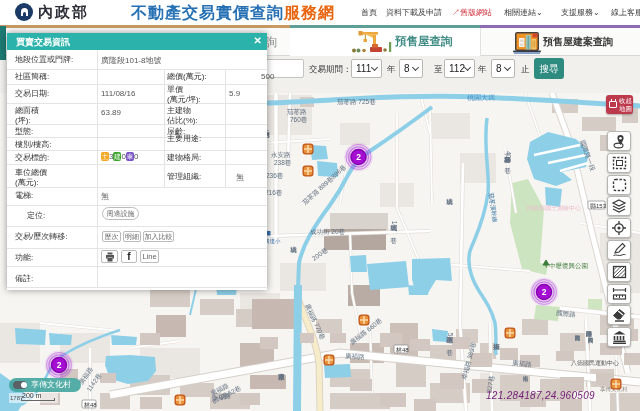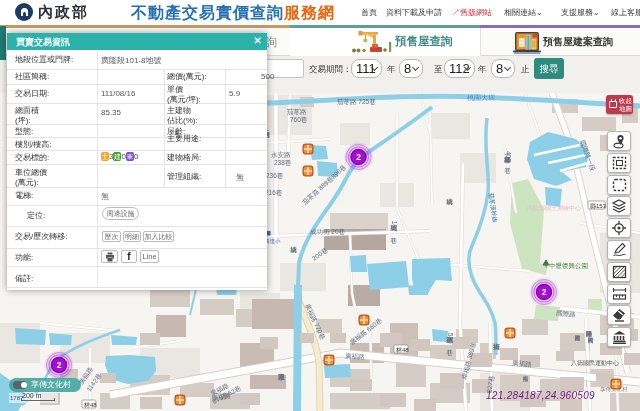--- a/index.html
+++ b/index.html
@@ -10,21 +10,21 @@
 #hdr { left:0; top:0; width:640px; height:25px; background:#fff; }
 #nav { left:0; top:7px; width:508px; height:12px; font-size:8px; color:#3c3c3c; }
 #nav span { position:absolute; white-space:nowrap; }
 #nav .red { color:#d0303a; }
 
 #tabs { left:0; top:25px; width:640px; height:31px; background:#fbfbfa; border-bottom:1px solid #d8d8d6; }
 .tabseg { position:absolute; top:0; height:3px; }
 .tabdiv { position:absolute; top:3px; width:1px; height:28px; background:#e2e2e0; }
 
 #fbar { left:0; top:56px; width:640px; height:37px; background:#f2f0ec; }
-.fsel { position:absolute; top:59px; height:19px; background:#fff; border:1px solid #b9b9b4; border-radius:8px; font-size:13px; color:#222; line-height:17px; padding-left:4px; }
+.fsel { position:absolute; top:59px; height:19px; background:#fff; border:1px solid #b9b9b4; border-radius:2px; font-size:10px; color:#222; line-height:17px; padding-left:4px; }
 .chev { position:absolute; width:5px; height:5px; border-right:1.3px solid #444; border-bottom:1.3px solid #444; transform:rotate(45deg); top:5px; }
 .flab { position:absolute; top:64px; font-size:8.5px; color:#333; }
 
 #map { left:0; top:93px; width:640px; height:318px; }
 
 .mbtn { position:absolute; left:607px; width:24px; height:20px; background:#fff; border:1px solid #b5b5b2; border-radius:3px; box-shadow:0 1px 2px rgba(0,0,0,.25); }
 .mbtn svg { display:block; margin:2px auto 0; }
 #redbtn { position:absolute; left:606px; top:95px; width:27px; height:19px; background:#bd3a4d; border-radius:3px; color:#fff; font-size:6.5px; line-height:7px; box-shadow:0 1px 2px rgba(0,0,0,.3); }
 
 #togglebtn { position:absolute; left:9px; top:378px; width:72px; height:14px; background:rgba(62,164,156,.88); border-radius:7px; color:#fff; font-size:8px; line-height:14px; }
@@ -516,21 +516,21 @@
   <div class="lab" style="left:8px;top:39px;">社區簡稱:</div>
   <div class="lab" style="left:160px;top:39px;">總價(萬元):</div>
   <div class="val" style="left:222px;top:39px;margin-left:32px;">500</div>
 
   <div class="lab" style="left:8px;top:56px;">交易日期:</div>
   <div class="val" style="left:94px;top:56px;">111/08/16</div>
   <div class="lab" style="left:160px;top:52px;">單價<br>(萬元/坪):</div>
   <div class="val" style="left:222px;top:56px;">5.9</div>
 
   <div class="lab" style="left:8px;top:73px;">總面積<br>(坪):</div>
-  <div class="val" style="left:94px;top:75px;">85.35</div>
+  <div class="val" style="left:94px;top:75px;">63.89</div>
   <div class="lab" style="left:160px;top:73px;">主建物<br>佔比(%):</div>
 
   <div class="lab" style="left:8px;top:94px;">型態:</div>
   <div class="lab" style="left:160px;top:94px;">屋齡:</div>
 
   <div class="lab" style="left:8px;top:107px;">樓別/樓高:</div>
   <div class="lab" style="left:160px;top:101px;">主要用途:</div>
 
   <div class="lab" style="left:8px;top:120px;">交易標的:</div>
   <div class="val" style="left:94px;top:119px;"><span class="badge" style="background:#f5a623;">土</span>3<span class="badge" style="background:#3da52c;">建</span>0<span class="badge" style="background:#7a52c7;">車</span>0</div>

